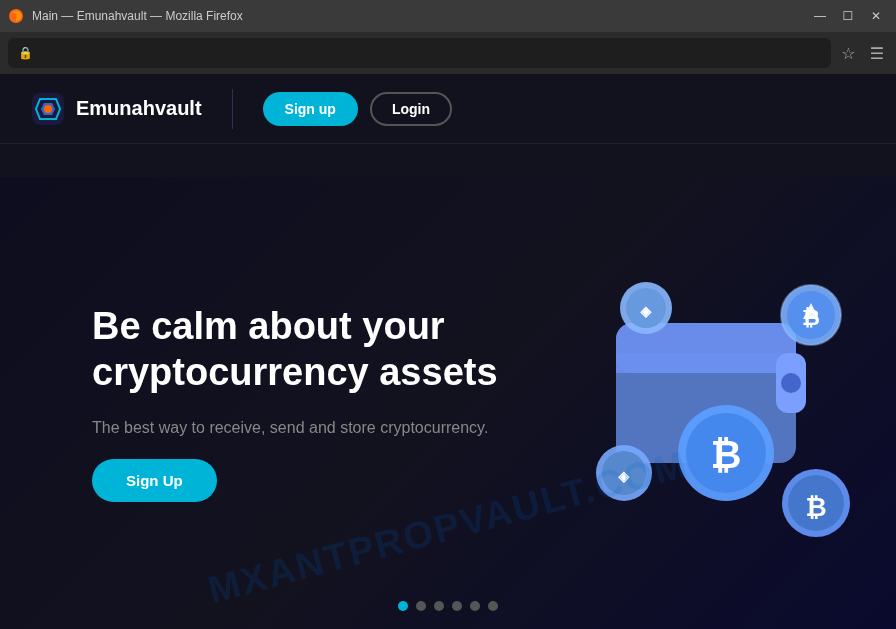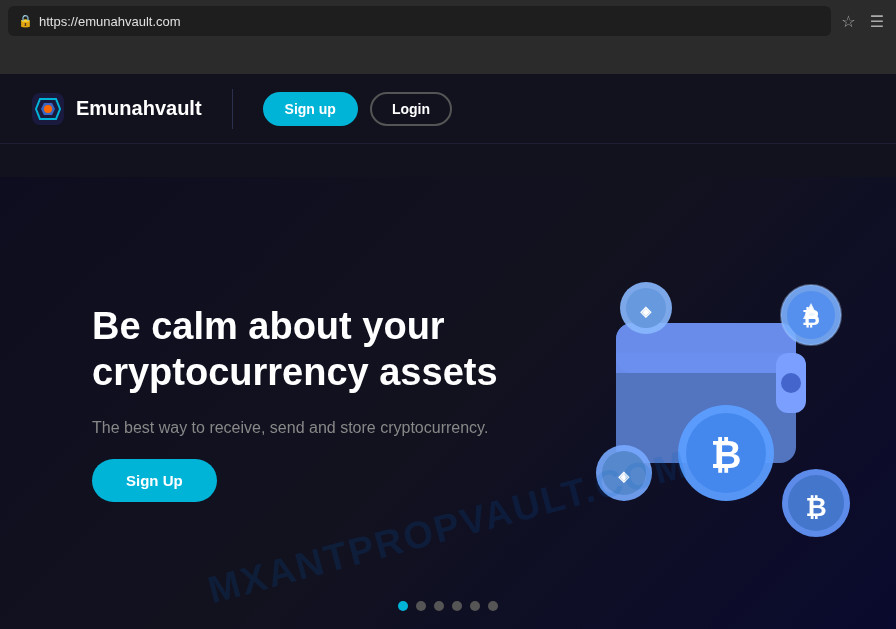--- a/index.html
+++ b/index.html
@@ -281,24 +281,35 @@
     
     .firefox-logo {
       width: 16px;
       height: 16px;
     }
   </style>
 </head>
 <body>
 
 <div class="browser-chrome">
+  <div class="browser-titlebar">
+    <svg class="firefox-logo" viewBox="0 0 16 16">
+      <circle cx="8" cy="8" r="7" fill="#FF6611"></circle>
+      <path d="M13 8c0-2.76-2.24-5-5-5a4.98 4.98 0 00-4.47 2.77C4.18 5.3 5 5 6 5c1.66 0 3 1.34 3 3 0 .83-.34 1.58-.88 2.12A4.99 4.99 0 008 13c2.76 0 5-2.24 5-5z" fill="#FF9500"></path>
+    </svg>
+    <span class="browser-title">Main — Emunahvault — Mozilla Firefox</span>
+    <div class="browser-controls">
+      <button class="browser-btn">—</button>
+      <button class="browser-btn">☐</button>
+      <button class="browser-btn close">✕</button>
+    </div>
+  </div>
   <div class="browser-toolbar">
     <div class="address-bar-wrapper">
       <span class="lock-icon">🔒</span>
-      <input class="address-bar" type="text" value="https://emunahvault.com" style="">
     </div>
     <span class="star-icon">☆</span>
     <span class="menu-icon">☰</span>
   </div>
 </div>
 
 <div class="website">
 
   <nav class="navbar">
     <div class="logo-area">

